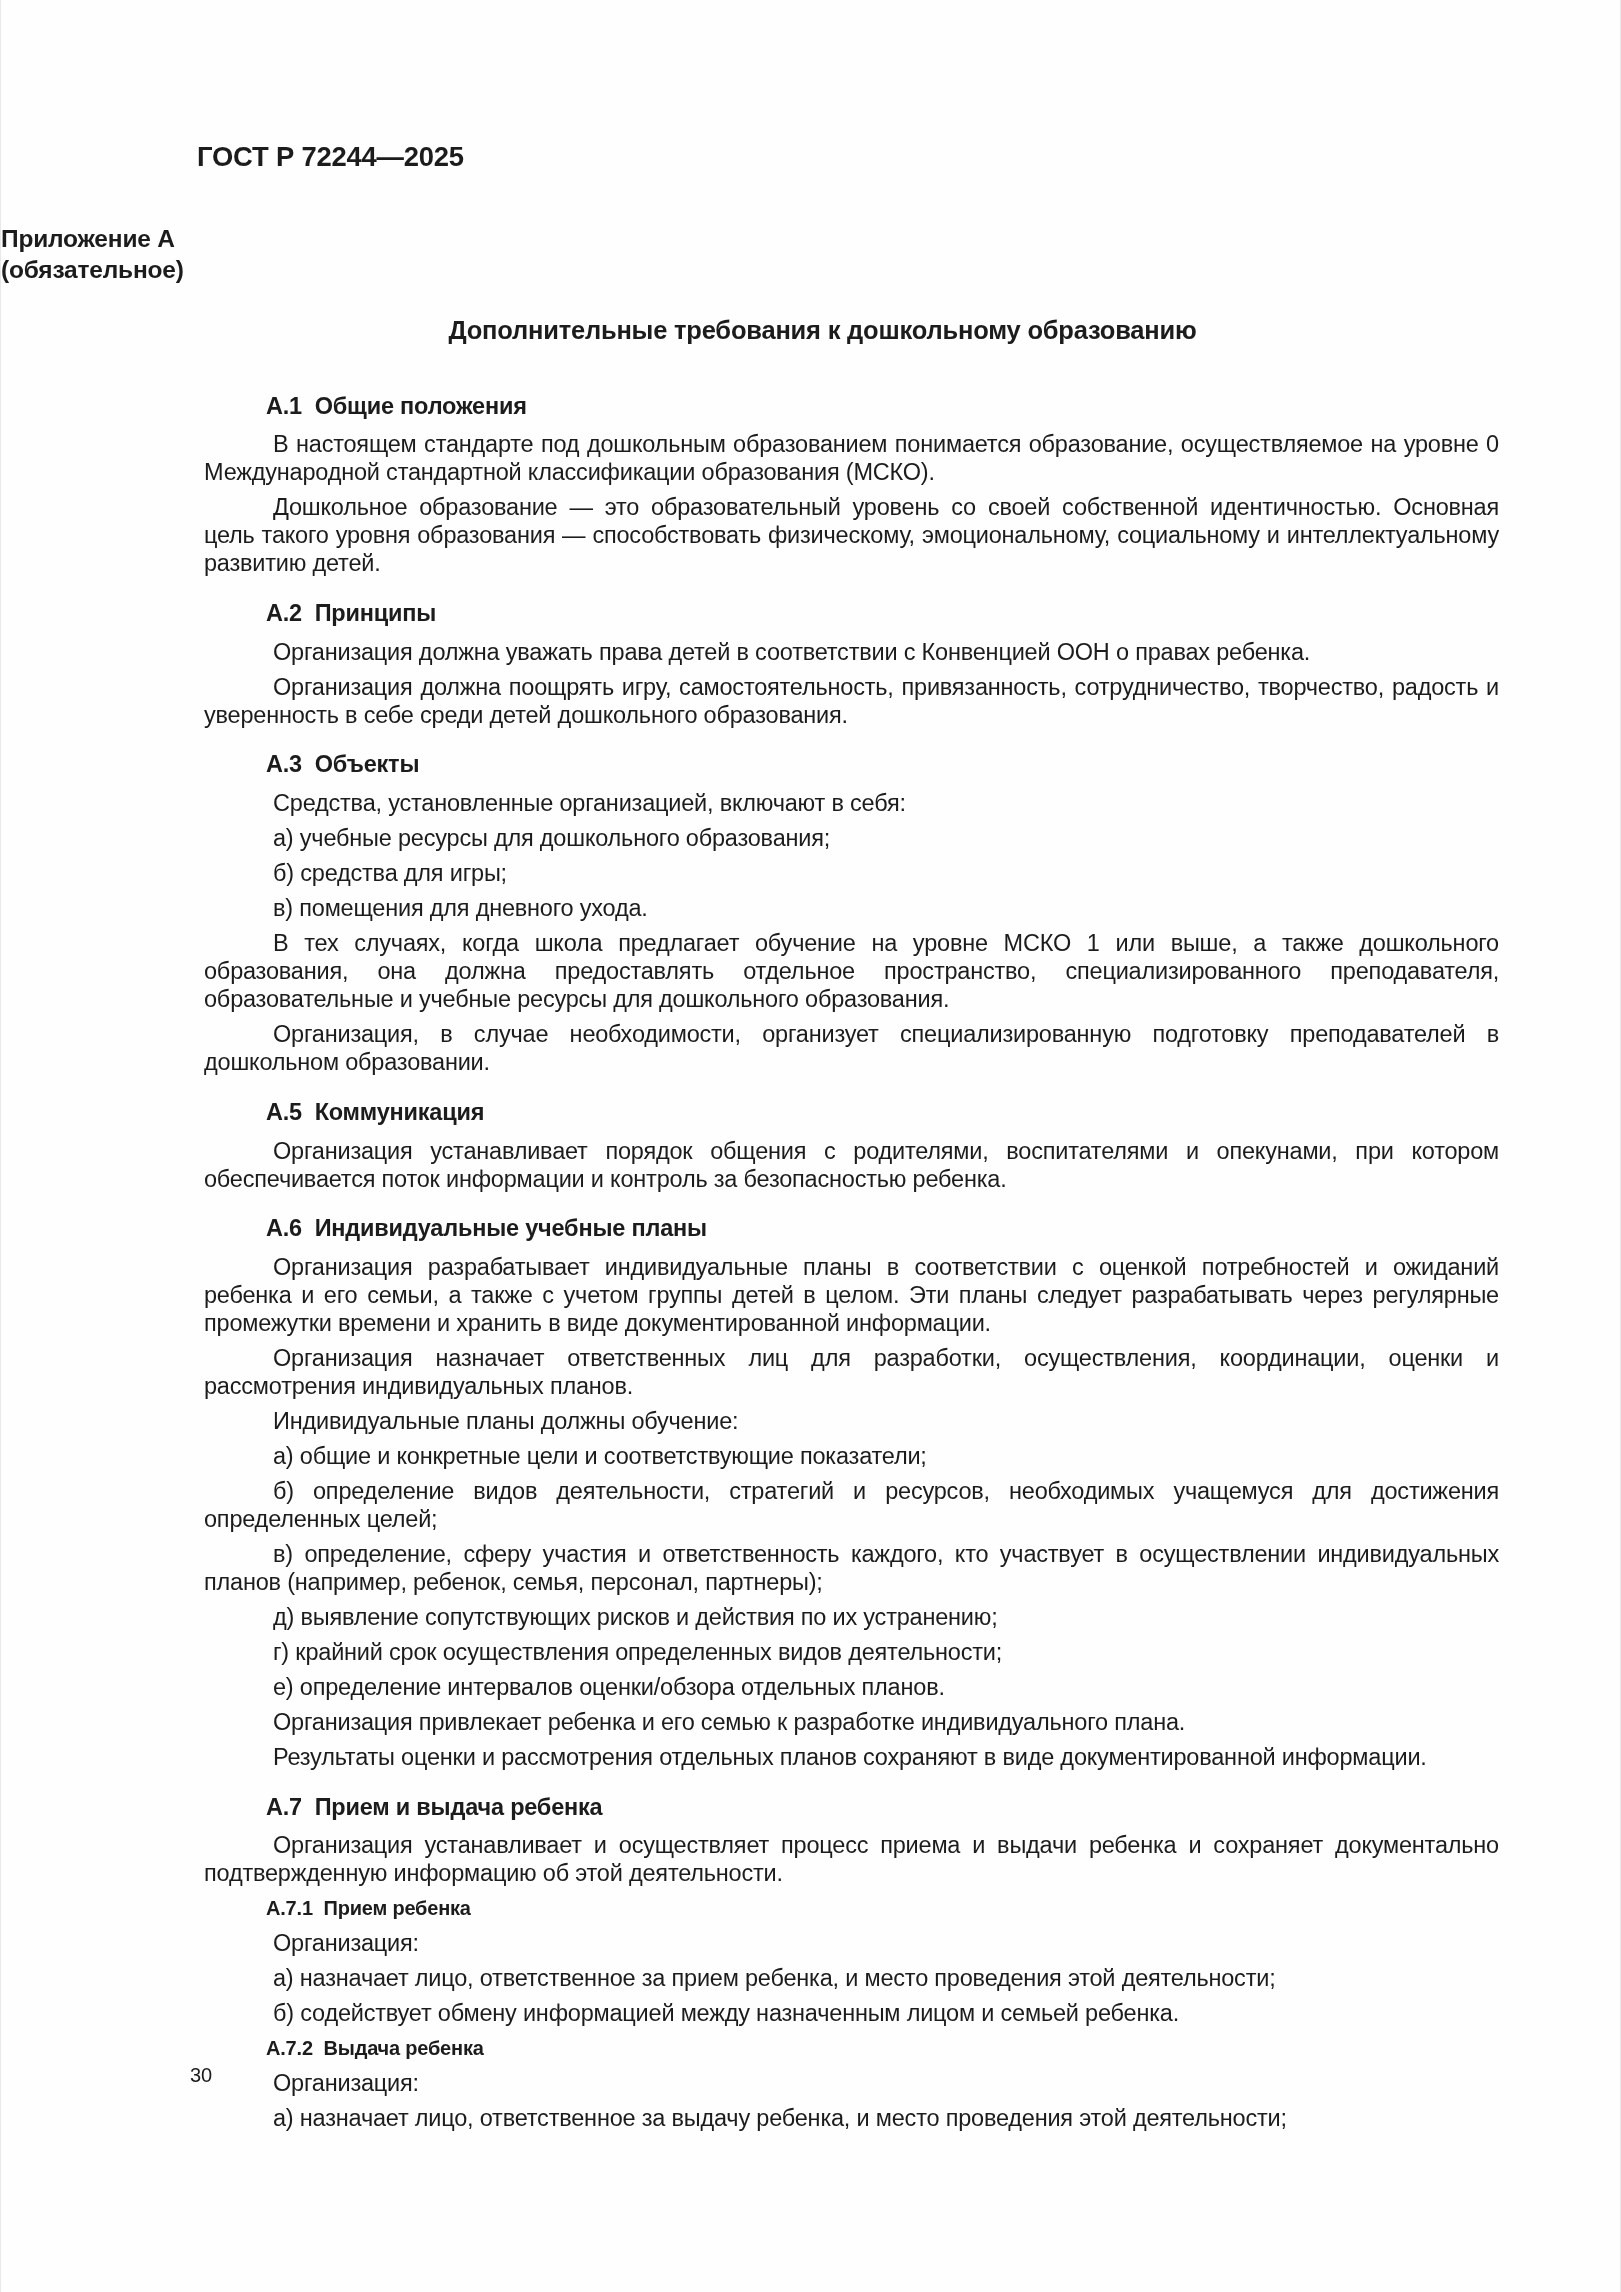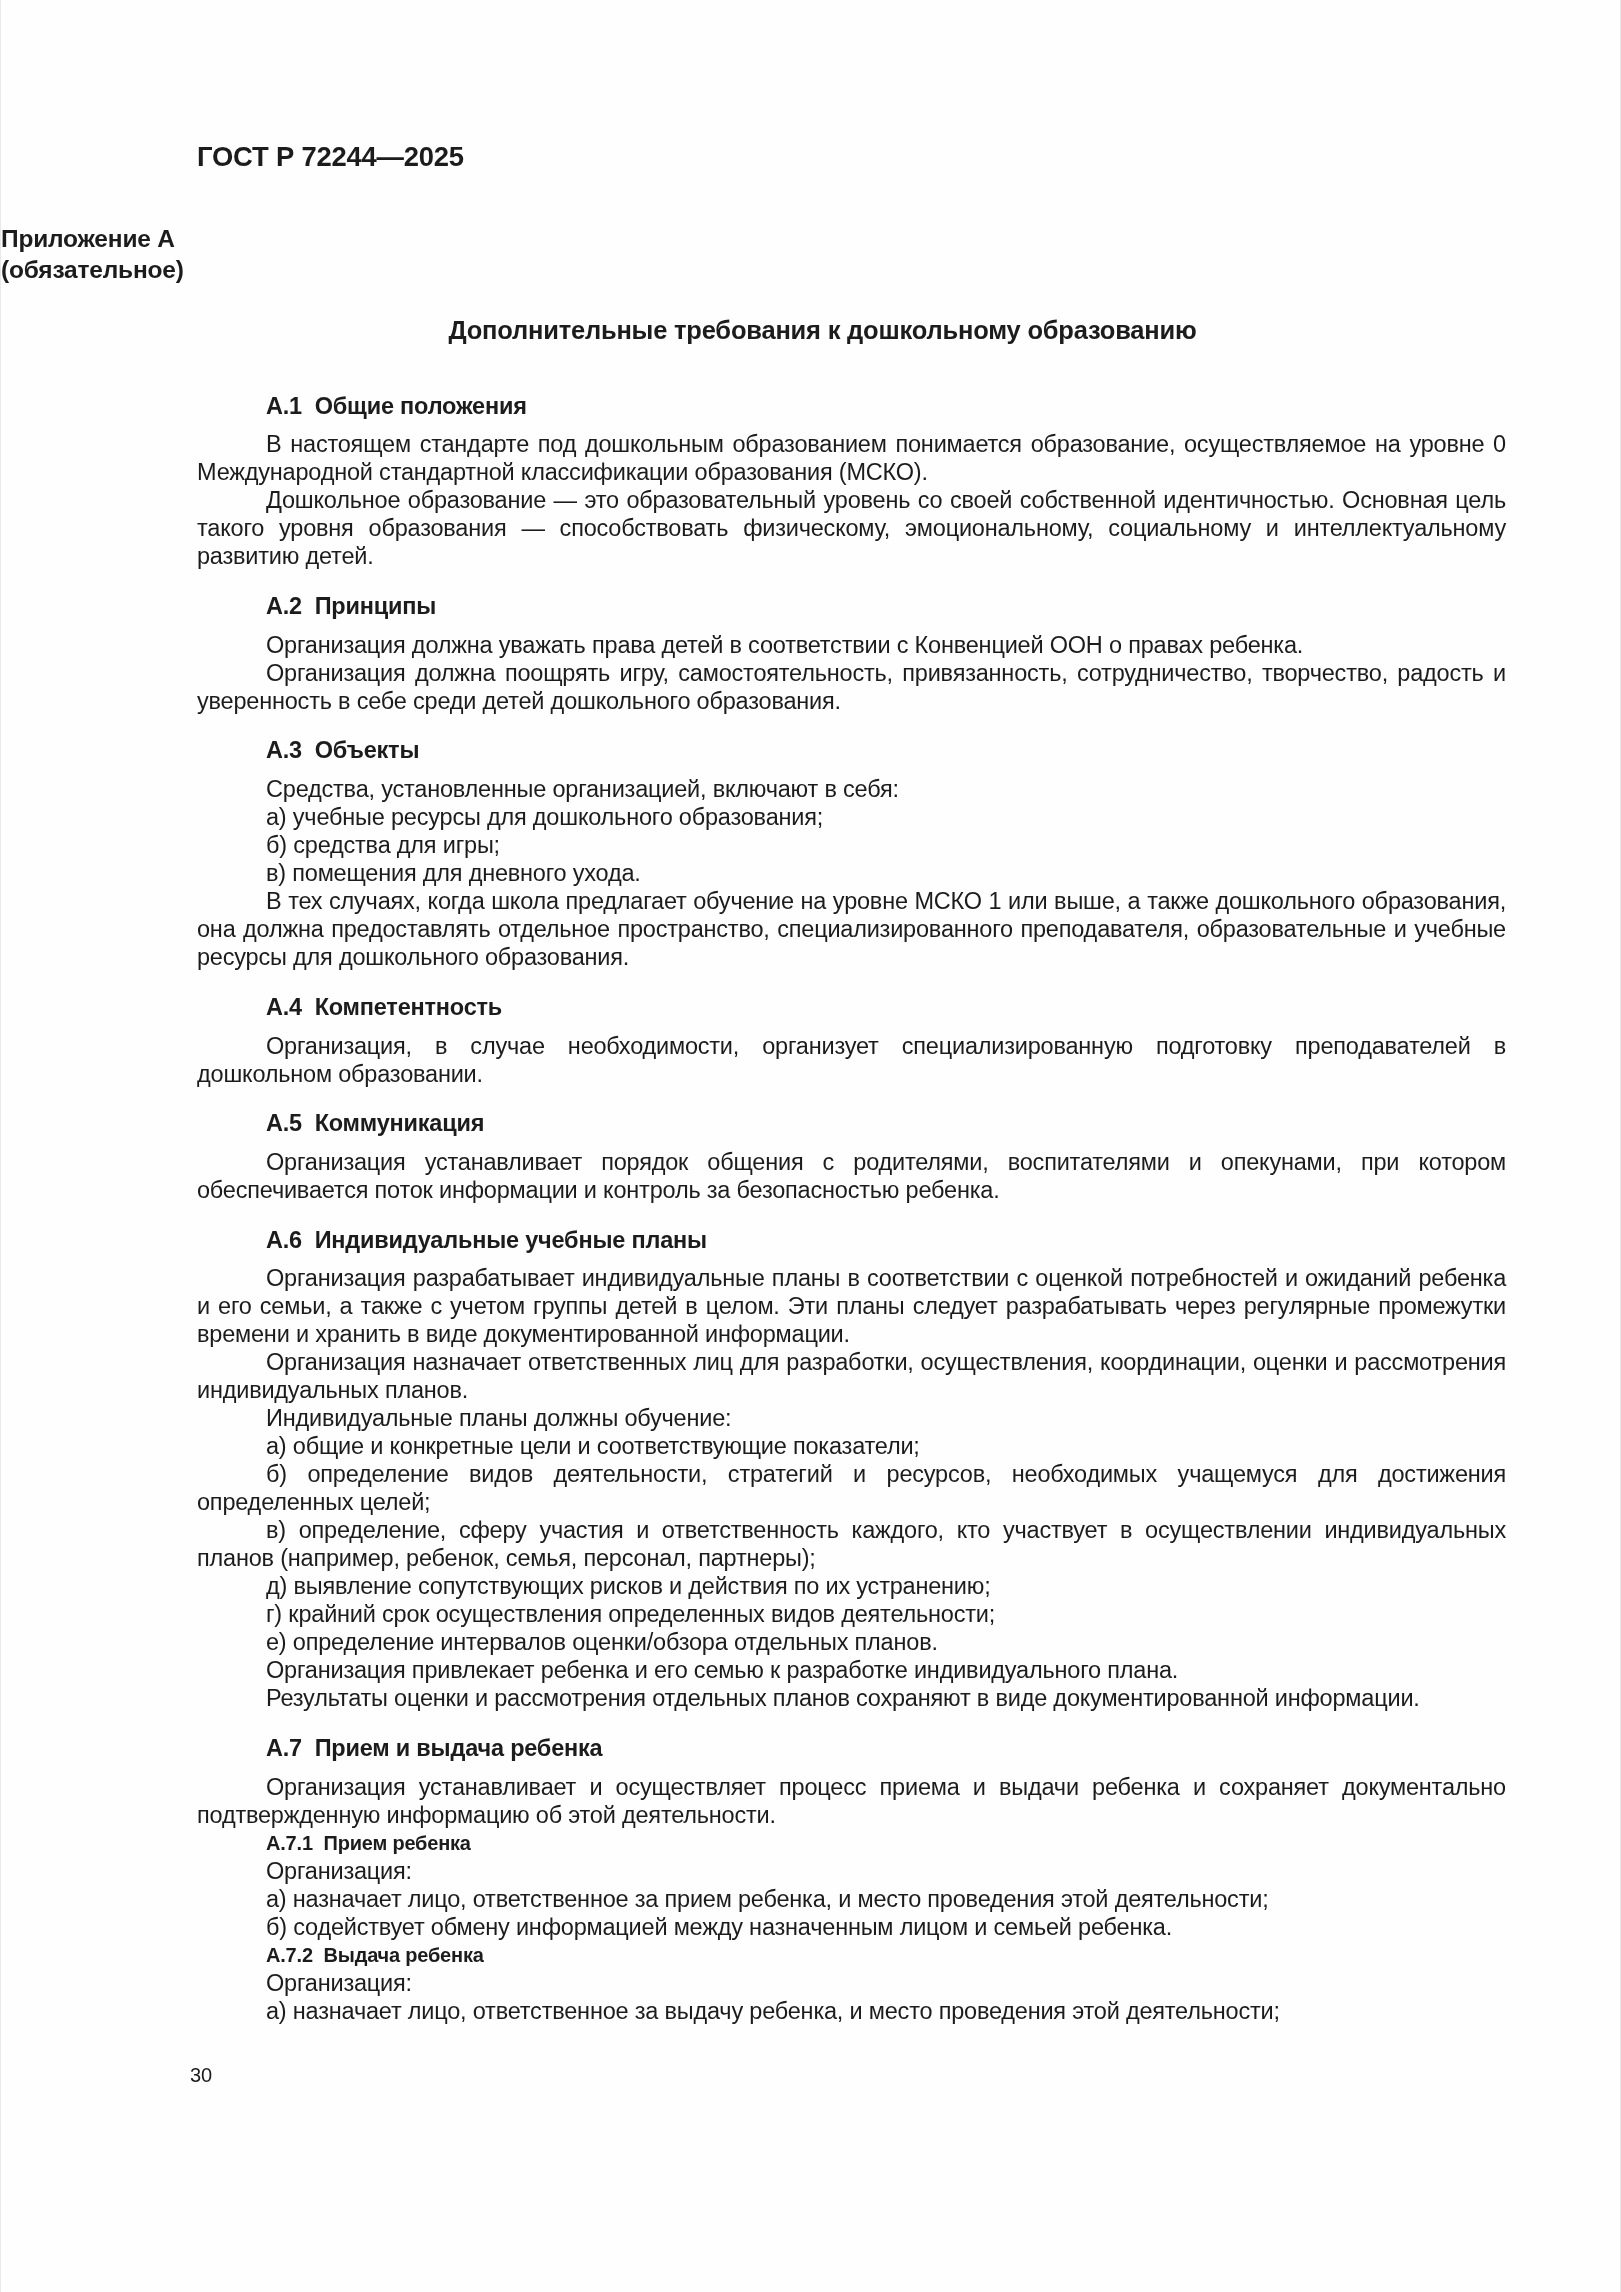--- a/index.html
+++ b/index.html
@@ -55,21 +55,21 @@
     margin: 21.6px 0 10.8px 0;
     text-indent: 69px;
   }
   .content h3 {
     font-size: 20px;
     font-weight: bold;
     margin: 0;
     text-indent: 69px;
   }
   .content p {
-    margin: 0;
+    margin: 7px;
     text-indent: 69px;
     text-align: justify;
   }
   .content section { margin: 0; }
   .page-number {
     position: absolute;
     left: 189px;
     top: 2064px;
     font-size: 20px;
   }
@@ -101,21 +101,20 @@
       </section>
       <section>
         <h2>А.3&nbsp;&nbsp;Объекты</h2>
         <p>Средства, установленные организацией, включают в себя:</p>
         <p>а)&nbsp;учебные ресурсы для дошкольного образования;</p>
         <p>б)&nbsp;средства для игры;</p>
         <p>в)&nbsp;помещения для дневного ухода.</p>
         <p>В тех случаях, когда школа предлагает обучение на уровне МСКО 1 или выше, а также дошкольного образования, она должна предоставлять отдельное пространство, специализированного преподавателя, образовательные и учебные ресурсы для дошкольного образования.</p>
       </section>
       <section>
-        <h2>А.4&nbsp;&nbsp;Компетентность</h2>
         <p>Организация, в случае необходимости, организует специализированную подготовку преподавателей в дошкольном образовании.</p>
       </section>
       <section>
         <h2>А.5&nbsp;&nbsp;Коммуникация</h2>
         <p>Организация устанавливает порядок общения с родителями, воспитателями и опекунами, при котором обеспечивается поток информации и контроль за безопасностью ребенка.</p>
       </section>
       <section>
         <h2>А.6&nbsp;&nbsp;Индивидуальные учебные планы</h2>
         <p>Организация разрабатывает индивидуальные планы в соответствии с оценкой потребностей и ожиданий ребенка и его семьи, а также с учетом группы детей в целом. Эти планы следует разрабатывать через регулярные промежутки времени и хранить в виде документированной информации.</p>
         <p>Организация назначает ответственных лиц для разработки, осуществления, координации, оценки и рассмотрения индивидуальных планов.</p>

